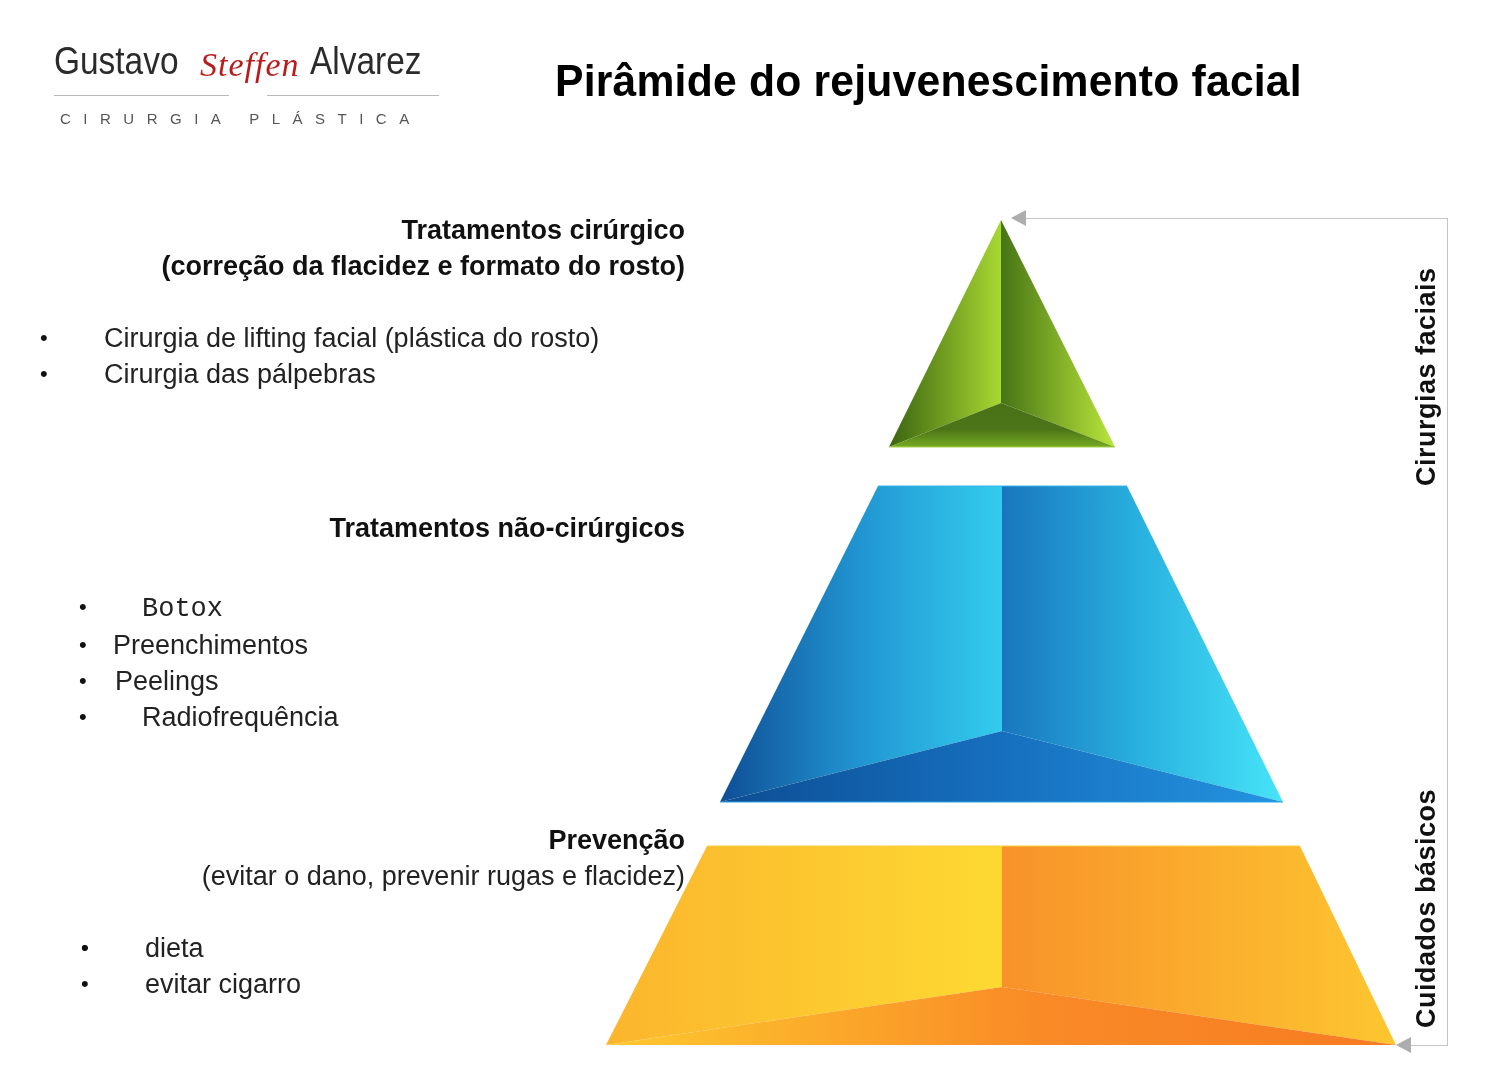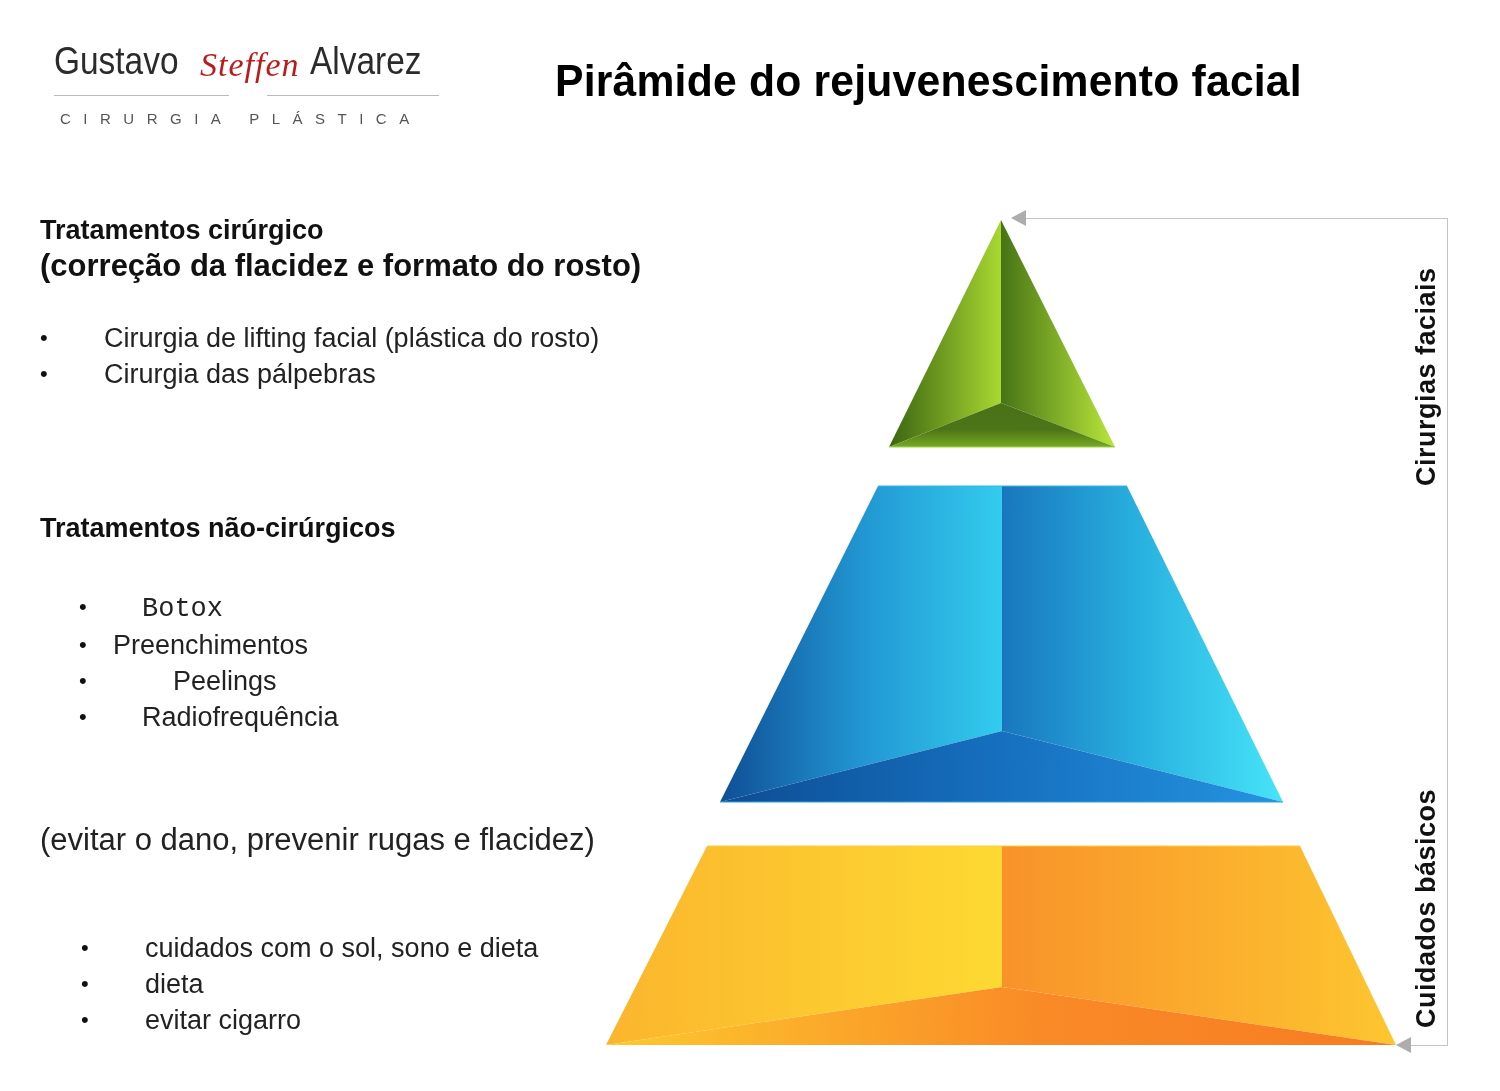--- a/index.html
+++ b/index.html
@@ -11,23 +11,23 @@
   .logo-first, .logo-last { font-family: "Liberation Sans", sans-serif; font-size: 38px; color: #2b2b2b; letter-spacing: 0px; transform: scaleX(0.88); transform-origin: left top; display: inline-block; }
   .logo-first { position: absolute; left: 2px; top: 4px; }
   .logo-middle { position: absolute; left: 148px; top: 10px; font-family: "Liberation Serif", serif; font-style: italic; font-size: 34px; color: #b91c1c; letter-spacing: 1px; }
   .logo-last { position: absolute; left: 258px; top: 4px; }
   .logo-rule { position: absolute; height: 1px; background: #b9b9b9; top: 59px; }
   .logo-sub { position: absolute; left: 8px; top: 74px; font-size: 15px; color: #555; letter-spacing: 12.5px; white-space: nowrap; }
 
   .page-title { left: 555px; top: 56px; font-size: 44px; font-weight: bold; color: #000; white-space: nowrap; letter-spacing: 0.2px; transform: scaleX(0.97); transform-origin: left top; }
 
   
-  .section { position: absolute; text-align: left; }
+  .section { position: absolute; text-align: right; }
   .sec-head { font-size: 27px; font-weight: bold; line-height: 36px; white-space: nowrap; }
-  .sec-sub  { font-size: 31px; line-height: 36px; white-space: nowrap; }
+  .sec-sub  { font-size: 27px; line-height: 36px; white-space: nowrap; }
   .sec-sub.bold { font-weight: bold; }
   .sec-sub.light { font-weight: normal; color: #222; }
 
   .bullets { position: absolute; margin: 0; padding: 0; list-style: none; }
   .bullets li { position: relative; font-size: 27px; line-height: 36px; color: #222; white-space: nowrap; }
   .bullets .dot { position: absolute; top: 0; font-size: 22px; color: #111; }
 
   
   .bracket-line-v { left: 1447px; top: 218px; width: 1px; height: 828px; background: #c4c4c4; }
   .bracket-line-top { left: 1026px; top: 218px; width: 421px; height: 1px; background: #c4c4c4; }
@@ -78,35 +78,35 @@
   <li>
     <span class="dot" style="left:0;">•</span>
     <span style="margin-left:63px;font-family:Liberation Mono, monospace;">Botox</span>
   </li>
   <li>
     <span class="dot" style="left:0;">•</span>
     <span style="margin-left:34px;">Preenchimentos</span>
   </li>
   <li>
     <span class="dot" style="left:0;">•</span>
-    <span style="margin-left:94px;">Peelings</span>
+    <span style="margin-left:36px;">Peelings</span>
   </li>
   <li>
     <span class="dot" style="left:0;">•</span>
     <span style="margin-left:63px;">Radiofrequência</span>
   </li>
 </ul>
 
 <div class="section" style="left:40px; top:822px; width:645px;">
+  <div class="sec-head">Prevenção</div>
   <div class="sec-sub light">(evitar o dano, prevenir rugas e flacidez)</div>
 </div>
 <ul class="bullets" style="left:81px; top:930px;">
   <li>
     <span class="dot" style="left:0;">•</span>
-    <span style="margin-left:64px;">cuidados com o sol, sono e dieta</span>
   </li>
   <li>
     <span class="dot" style="left:0;">•</span>
     <span style="margin-left:64px;">dieta</span>
   </li>
   <li>
     <span class="dot" style="left:0;">•</span>
     <span style="margin-left:64px;">evitar cigarro</span>
   </li>
 </ul>

